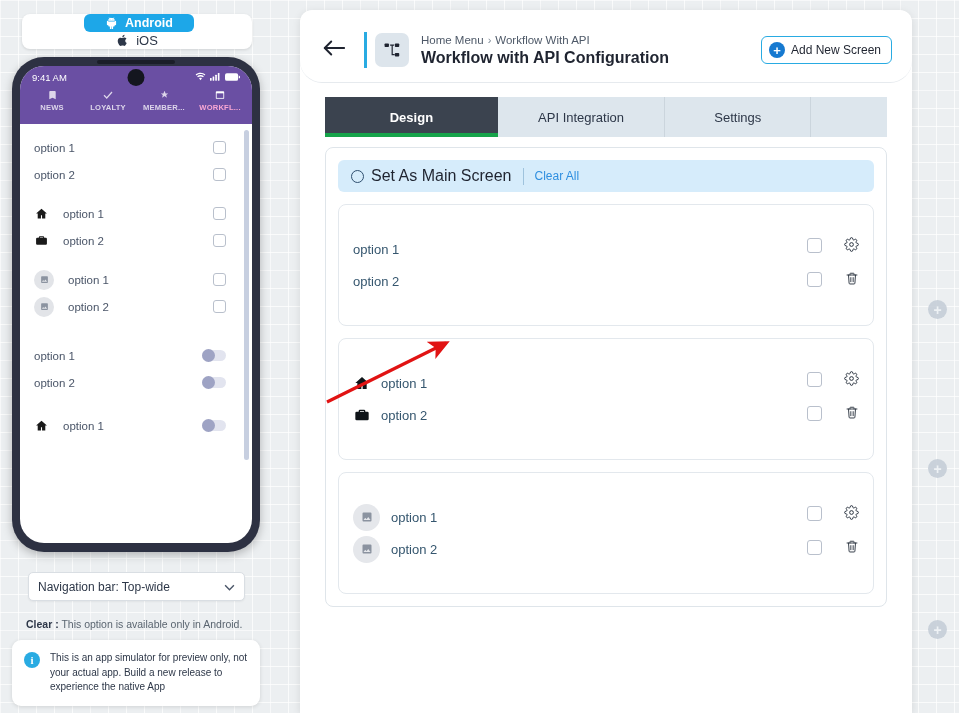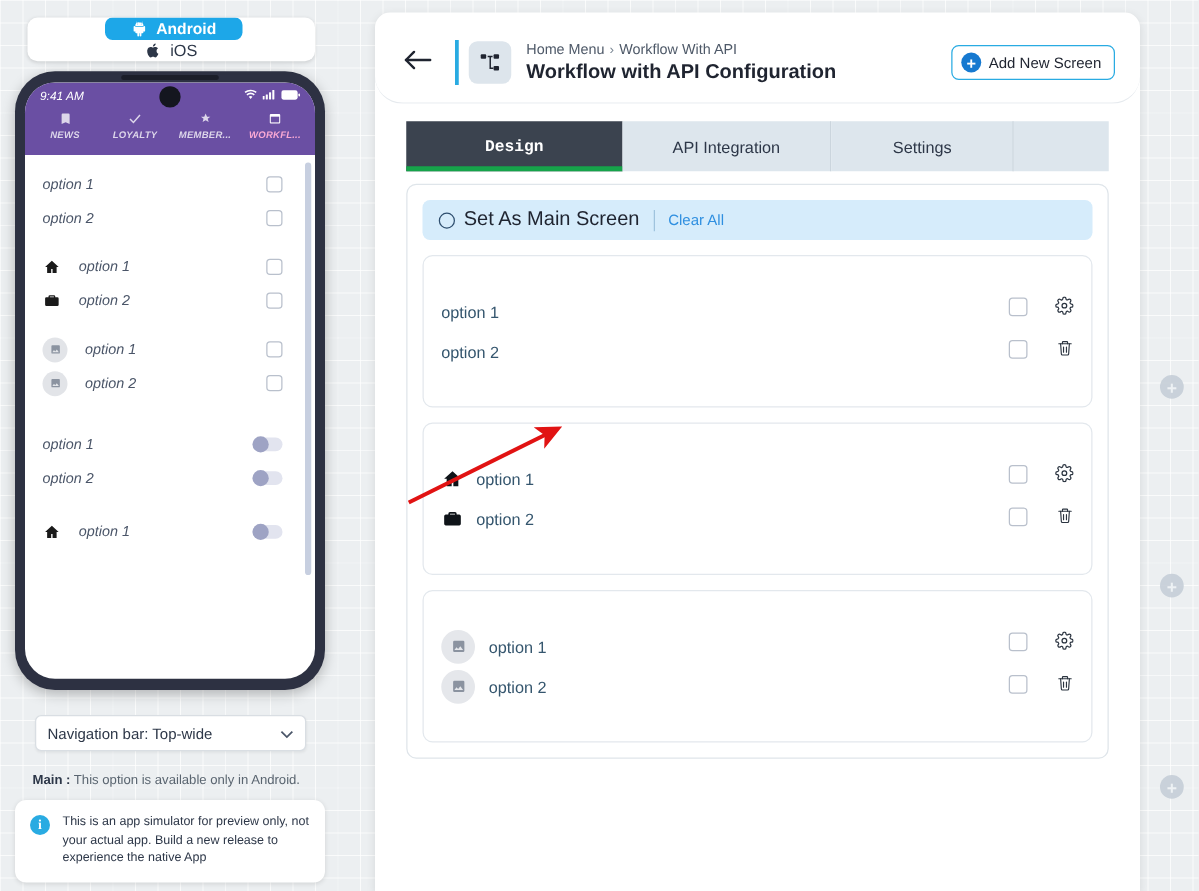--- a/index.html
+++ b/index.html
@@ -46,21 +46,20 @@
   .plat-ico { display: inline-flex; align-items: center; }
 
   
   .phone-frame {
     position: absolute; left: 12px; top: 57px;
     width: 248px; height: 495px;
     background: #2d3142;
     border-radius: 32px;
     padding: 9px 8px 9px 8px;
     box-shadow: 0 3px 10px rgba(0,0,0,0.25);
-    font-style: italic;
   }
   .phone-notch-bar {
     position: absolute; left: 50%; transform: translateX(-50%);
     top: 3px; width: 78px; height: 4px; background: #1b1e29; border-radius: 3px;
   }
   .phone-screen {
     width: 232px; height: 477px; background: #ffffff;
     border-radius: 24px; overflow: hidden; position: relative;
   }
   .status-bar {
@@ -185,21 +184,21 @@
     font-size: 13px; line-height: 1; font-weight: bold;
   }
 
   .tabs-row { display: flex; padding: 0 25px; margin-top: 14px; }
   .tab {
     height: 40px; display: flex; align-items: center; justify-content: center;
     font-size: 13px; color: #2d3748; background: #dde6ed;
     border-right: 1px solid #cbd5dd; cursor: pointer; position: relative;
     padding: 0 10px;
   }
-  .tab.t1 { width: 190px; font-family: Liberation Mono, monospace; }
+  .tab.t1 { width: 190px; }
   .tab.t2 { width: 184px; }
   .tab.t3 { width: 160px; }
   .tab.t4 { width: 82px; border-right: none; }
   .tab.active {
     background: #3b434f; color: #fff; font-weight: bold; border-right: none;
   }
   .tab.active::after {
     content: ''; position: absolute; left: 0; right: 0; bottom: 0;
     height: 4px; background: #16a34a;
   }
@@ -443,21 +442,21 @@
     <div class="navbar-select">
       <span>Navigation bar: Top-wide</span>
       <span>
         <svg width="11" height="7" viewBox="0 0 12 8" fill="none" stroke="#4a5568" stroke-width="1.6">
             <path d="M1 1.5L6 6.5L11 1.5"></path>
           </svg>
       </span>
     </div>
 
     <div class="note-line">
-      <b>Main :</b><span> This option is available only in Android.</span>
+      <b>Clear :</b><span> This option is available only in Android.</span>
     </div>
 
     <div class="info-card">
       <span class="info-ico">i</span>
       <span class="info-text">This is an app simulator for preview only, not your actual app. Build a new release to experience the native App</span>
     </div>
   </div>
 
   <div id="main-panel">
 

